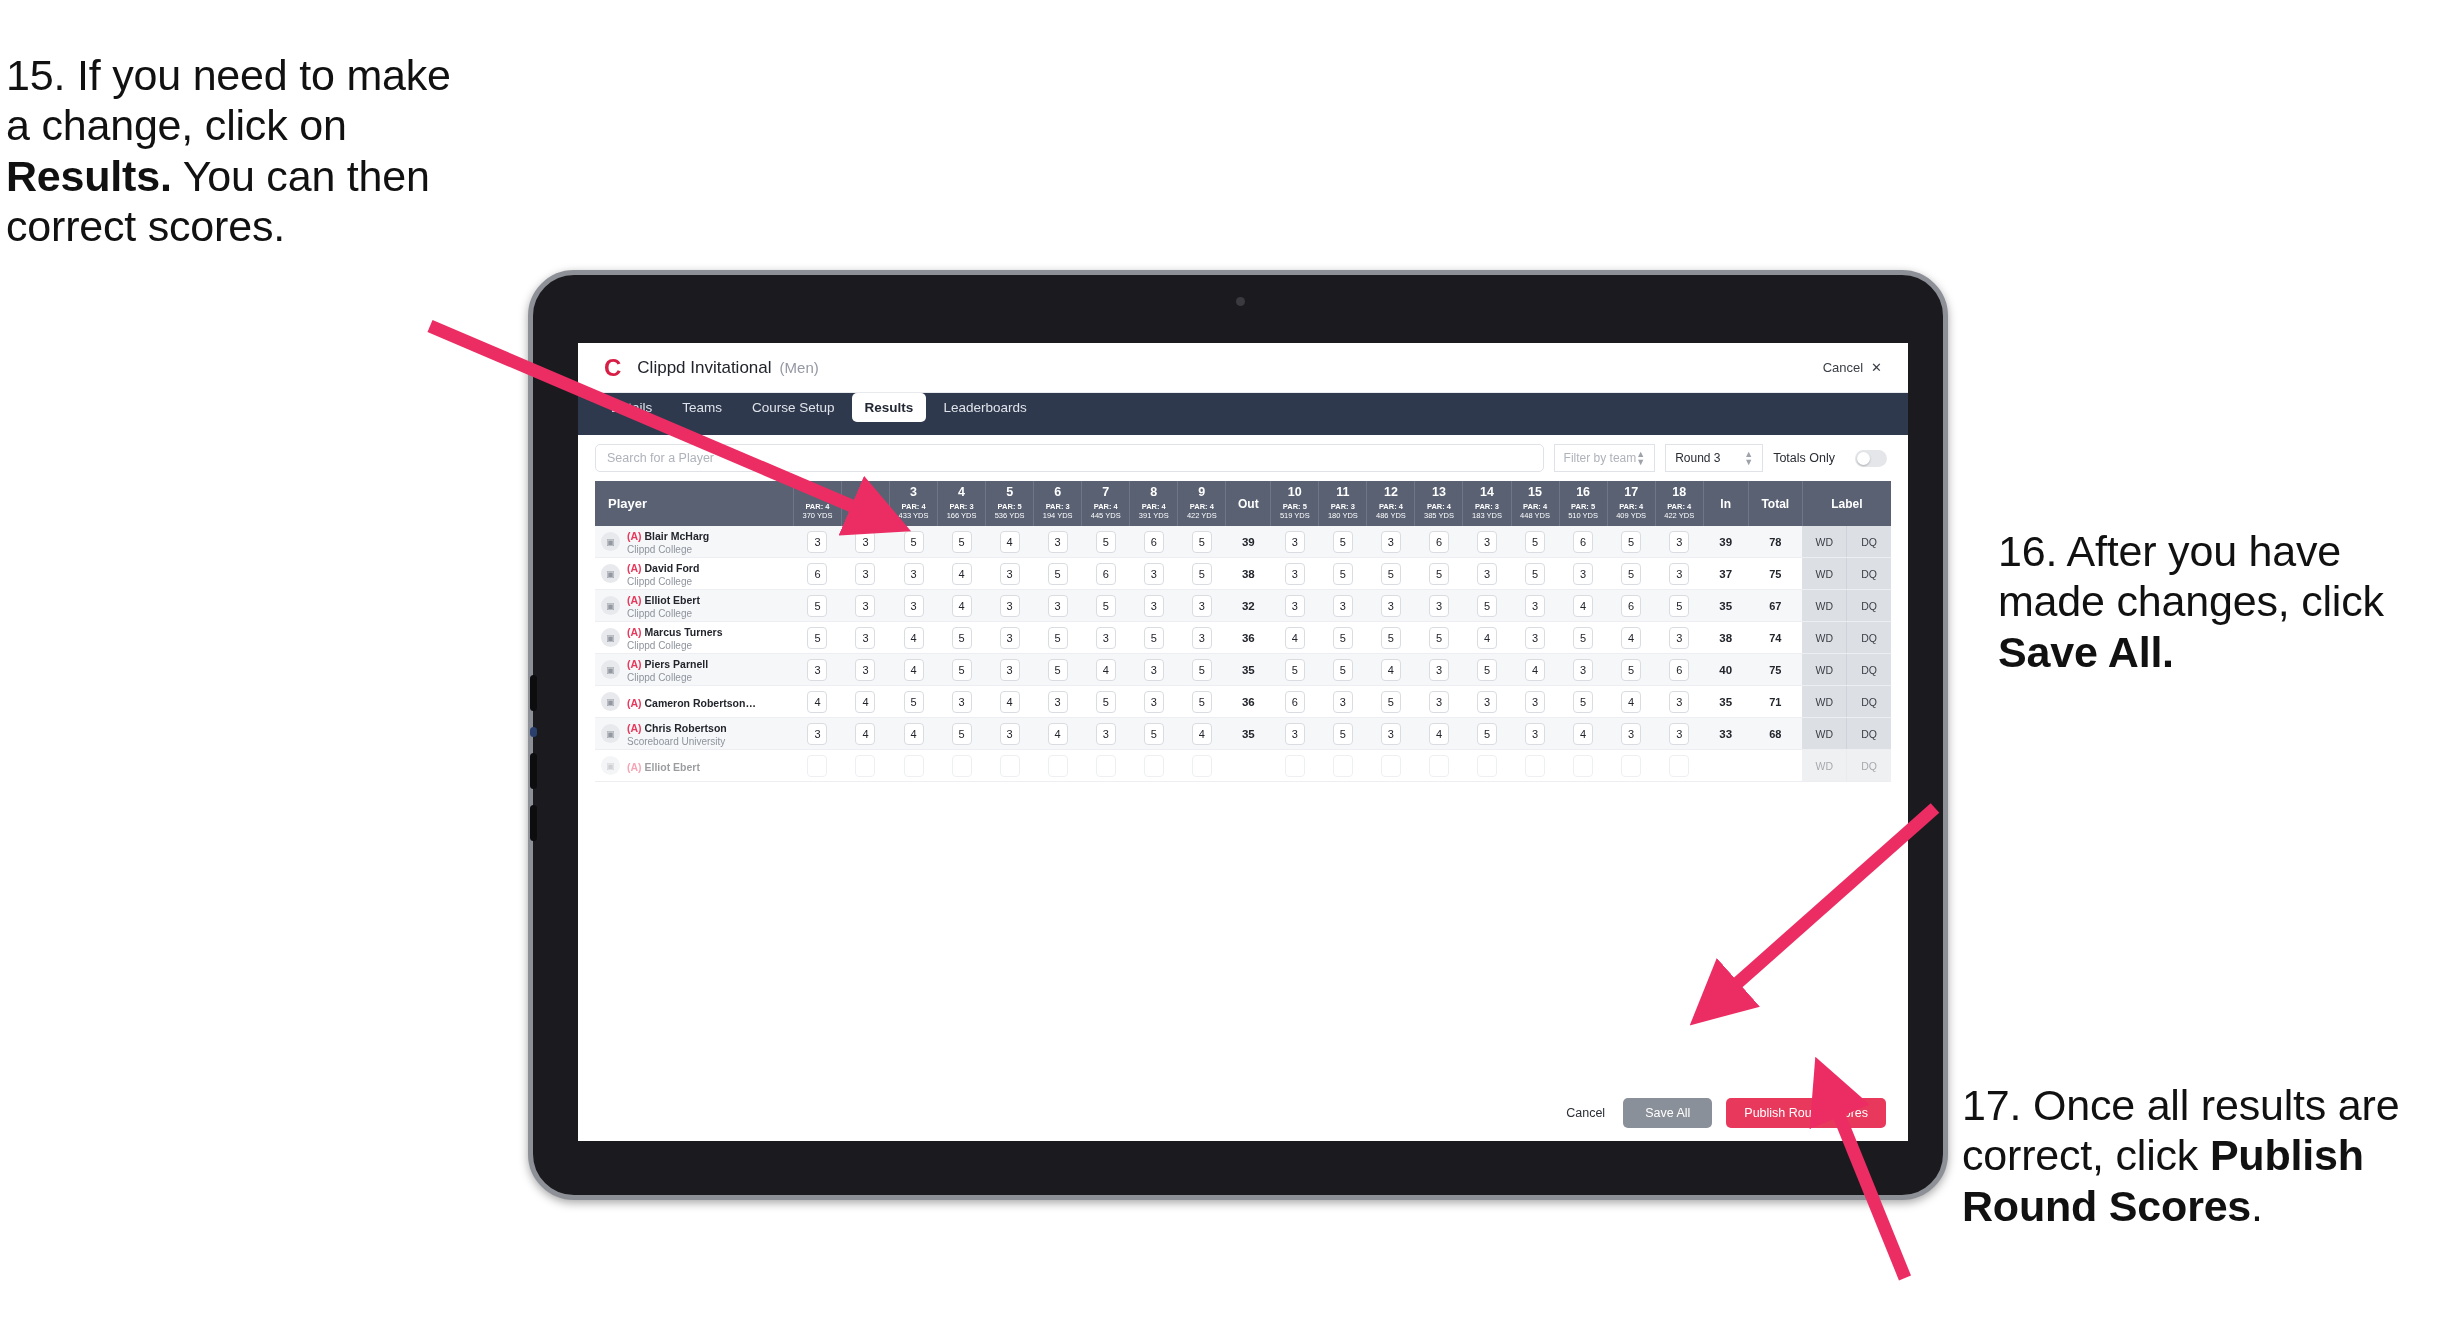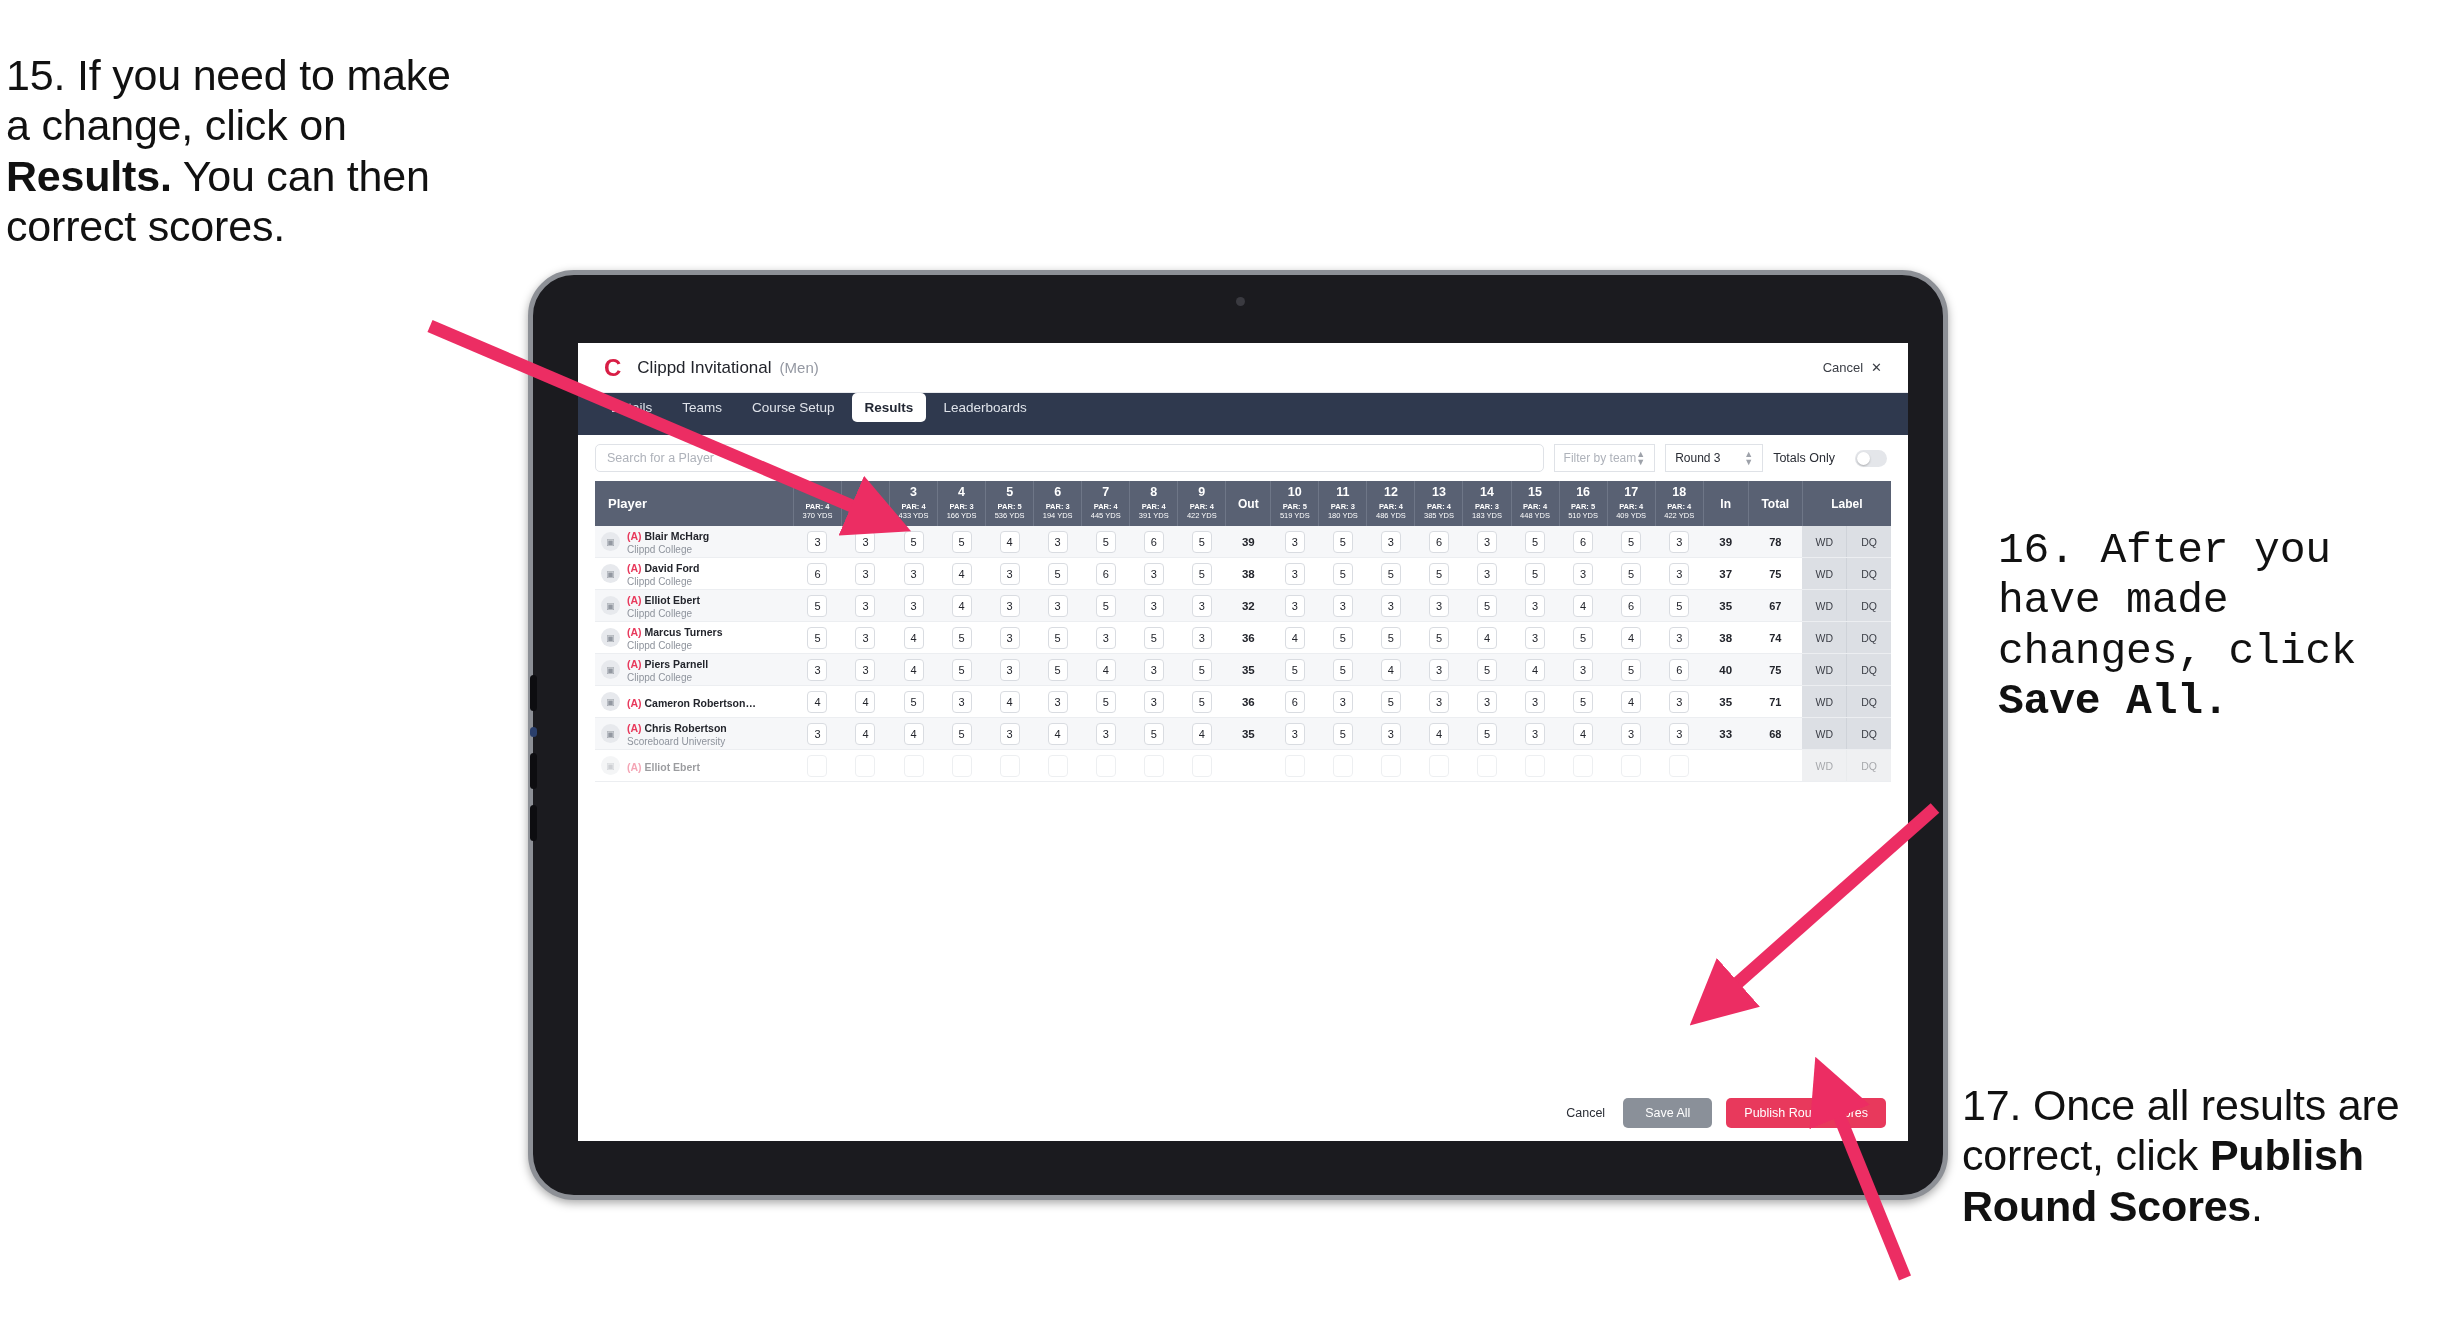--- a/index.html
+++ b/index.html
@@ -15,21 +15,21 @@
   .callout {
     position: absolute;
     color: #111;
     font-size: 43px;
     line-height: 1.17;
     font-weight: 400;
     letter-spacing: -0.2px;
   }
   .callout b { font-weight: 700; }
   #callout-15 { left: 6px;  top: 2px;   width: 470px; }
-  #callout-16 { left: 1998px; top: 478px; width: 430px; font-family: Liberation Mono, monospace; }
+  #callout-16 { left: 1998px; top: 478px; width: 430px; }
   #callout-17 { left: 1962px; top: 1032px; width: 500px; }
 
   .arrows { position:absolute; left:0; top:0; width:2464px; height:1326px; pointer-events:none; }
 
   
   .tablet {
     position: absolute;
     left: 528px; top: 222px;
     width: 1420px; height: 930px;
     background: #1b1b1f;

